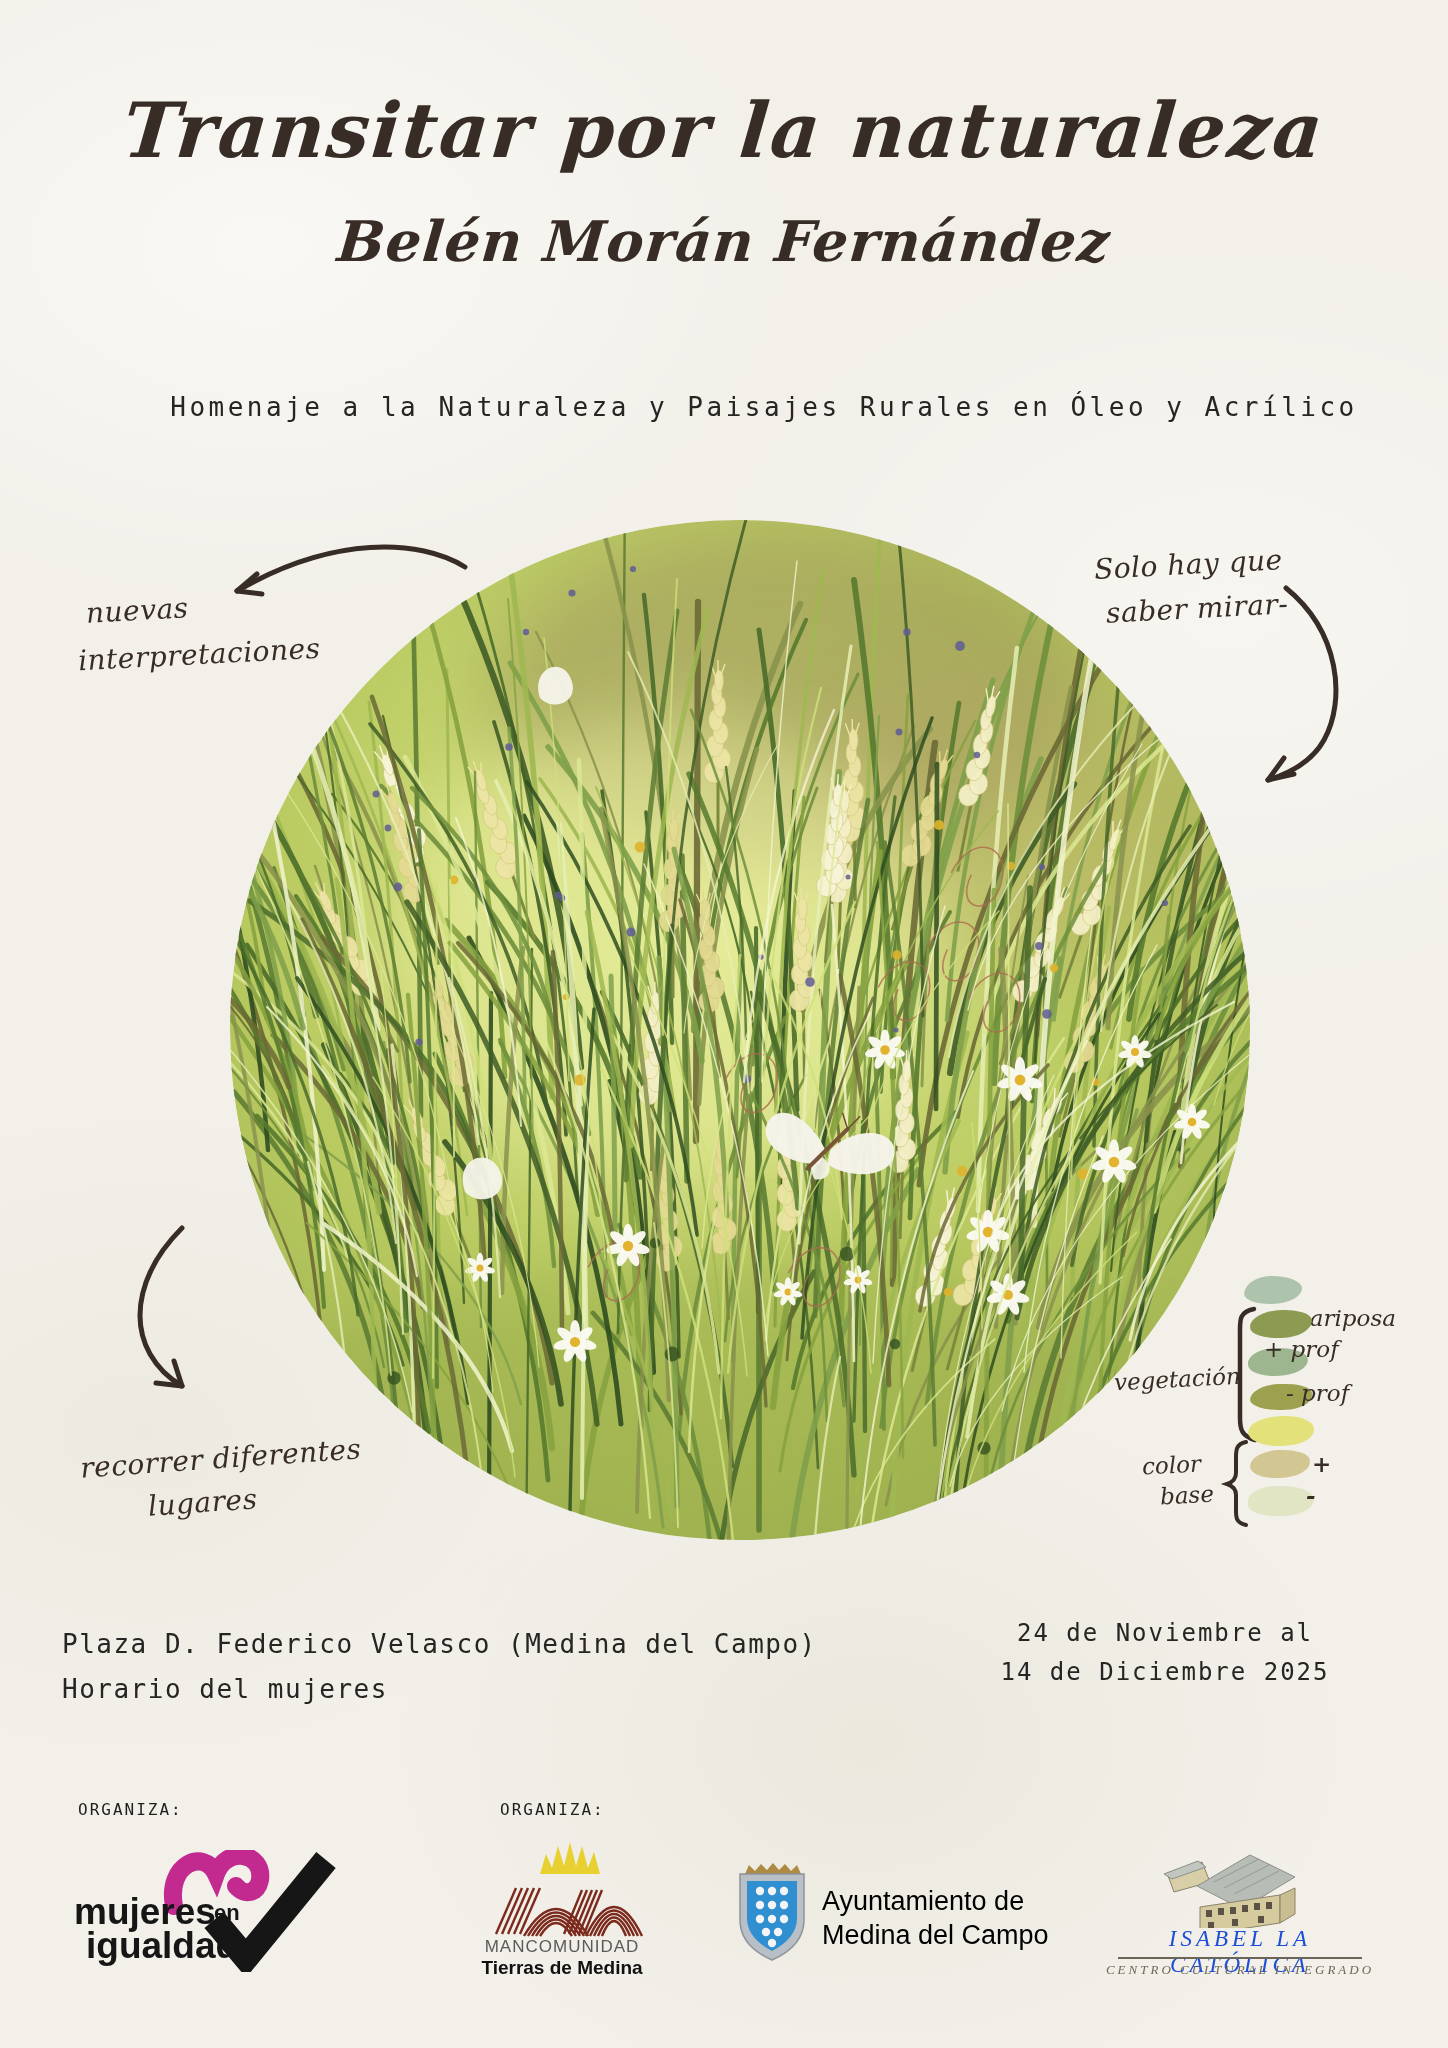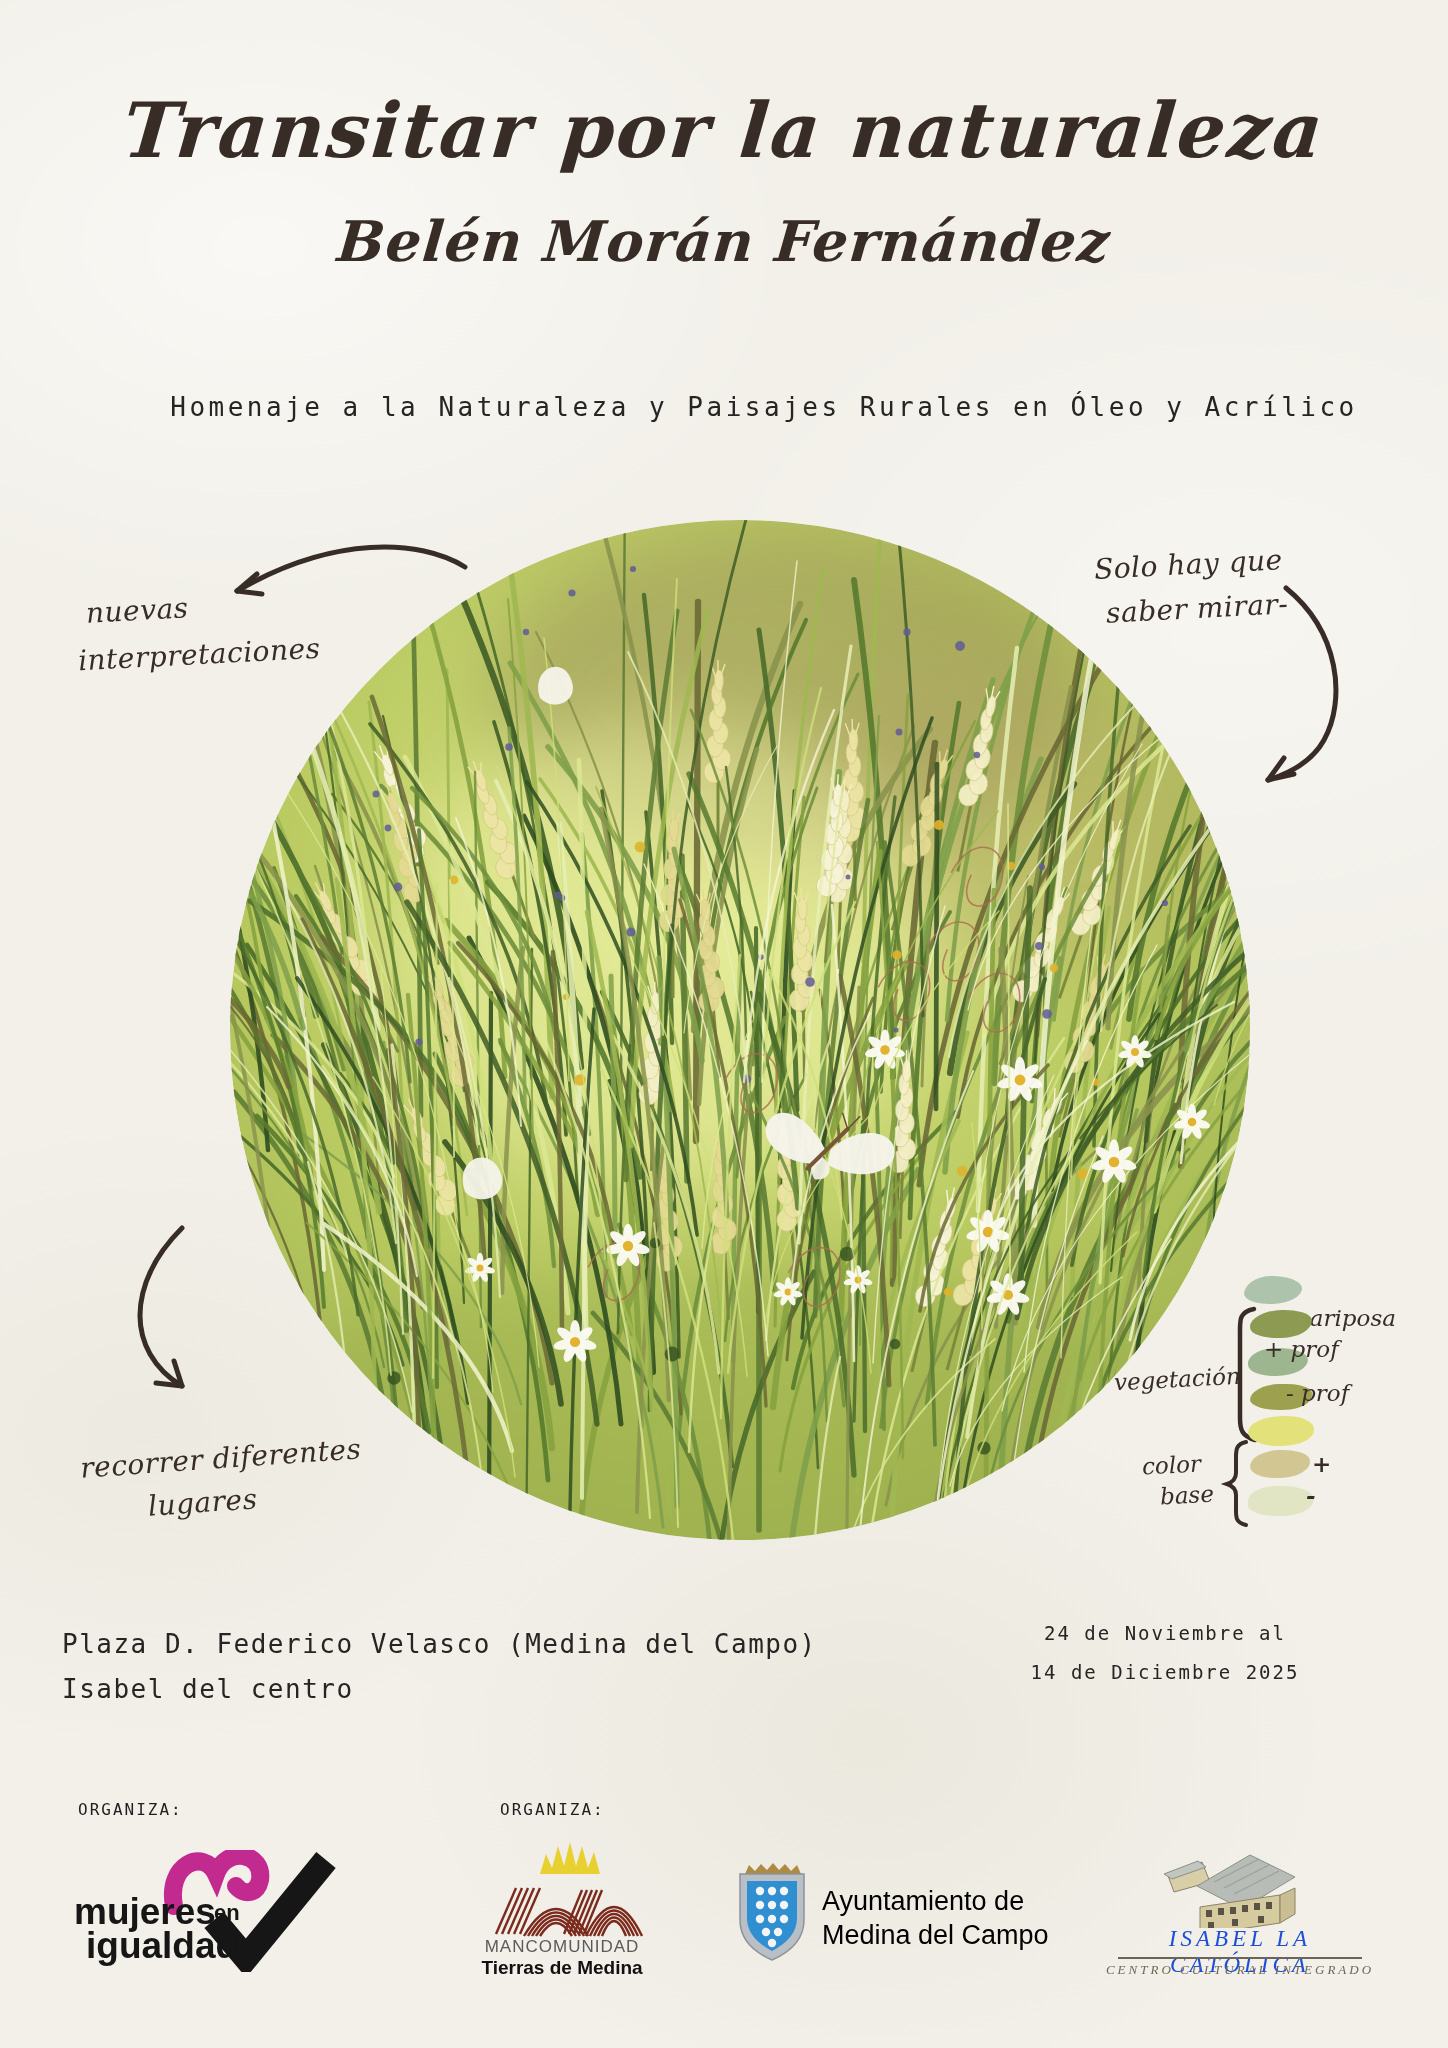--- a/index.html
+++ b/index.html
@@ -14,21 +14,21 @@
   .abs{position:absolute;}
   .script{font-family:"DejaVu Serif","Liberation Serif",serif;font-style:italic;color:#382c26;}
   .mono{font-family:"DejaVu Sans Mono","Liberation Mono",monospace;color:#262524;}
   .title1{left:0;top:86px;width:100%;text-align:center;font-size:76px;font-weight:bold;
           letter-spacing:2px;transform:skewX(-5deg);}
   .title2{left:0;top:208px;width:100%;text-align:center;font-size:56px;font-weight:bold;
           letter-spacing:1px;transform:skewX(-5deg);}
   .subtitle{left:0;top:392px;width:100%;text-align:center;font-size:26px;letter-spacing:3.5px;padding-left:40px;}
   .ann{font-size:28px;letter-spacing:.5px;}
   .venue{left:62px;top:1622px;font-size:26px;letter-spacing:1.5px;line-height:45px;}
-  .dates{left:960px;top:1614px;width:410px;text-align:center;font-size:19px;
+  .dates{left:960px;top:1614px;width:410px;text-align:center;font-size:24px;
          letter-spacing:2px;line-height:39px;}
   .seclabel{font-size:16px;letter-spacing:2px;color:#1f1f1f;}
   .swatch{position:absolute;}
   .legnote{font-size:23px;}
   .logo-text-grey{fill:#5a5a5a;}
   svg{display:block;}
 </style>
 </head>
 <body>
 
@@ -996,21 +996,21 @@
 </svg>
 <div class="abs script legnote" style="left:1142px;top:1452px;transform:rotate(-3deg);">color</div>
 <div class="abs script legnote" style="left:1160px;top:1482px;transform:rotate(-3deg);">base</div>
 <div class="swatch" style="left: 1250px; top: 1450px; width: 60px; height: 28px; border-radius: 50% 50% 52% 48% / 58% 42% 55% 45%; transform: rotate(-2deg); background: rgb(210, 198, 146);"></div>
 <div class="abs script legnote" style="left:1312px;top:1450px;font-weight:bold;">+</div>
 <div class="swatch" style="left: 1248px; top: 1486px; width: 66px; height: 30px; border-radius: 46% 54% 50% 50% / 52% 48% 60% 40%; transform: rotate(-1deg); background: rgb(226, 229, 196);"></div>
 <div class="abs script legnote" style="left:1306px;top:1482px;font-weight:bold;">-</div>
 
 <div class="abs mono venue">
   <div>Plaza D. Federico Velasco (Medina del Campo)</div>
-  <div>Isabel del centro</div>
+  <div>Horario del mujeres</div>
 </div>
 <div class="abs mono dates">
   <div>24 de Noviembre al</div>
   <div>14 de Diciembre 2025</div>
 </div>
 
 <div class="abs mono seclabel" style="left:78px;top:1800px;">ORGANIZA:</div>
 <div class="abs mono seclabel" style="left:500px;top:1800px;">ORGANIZA:</div>
 
 <svg class="abs" style="left:68px;top:1850px;" width="280" height="122" viewBox="0 0 280 122">

